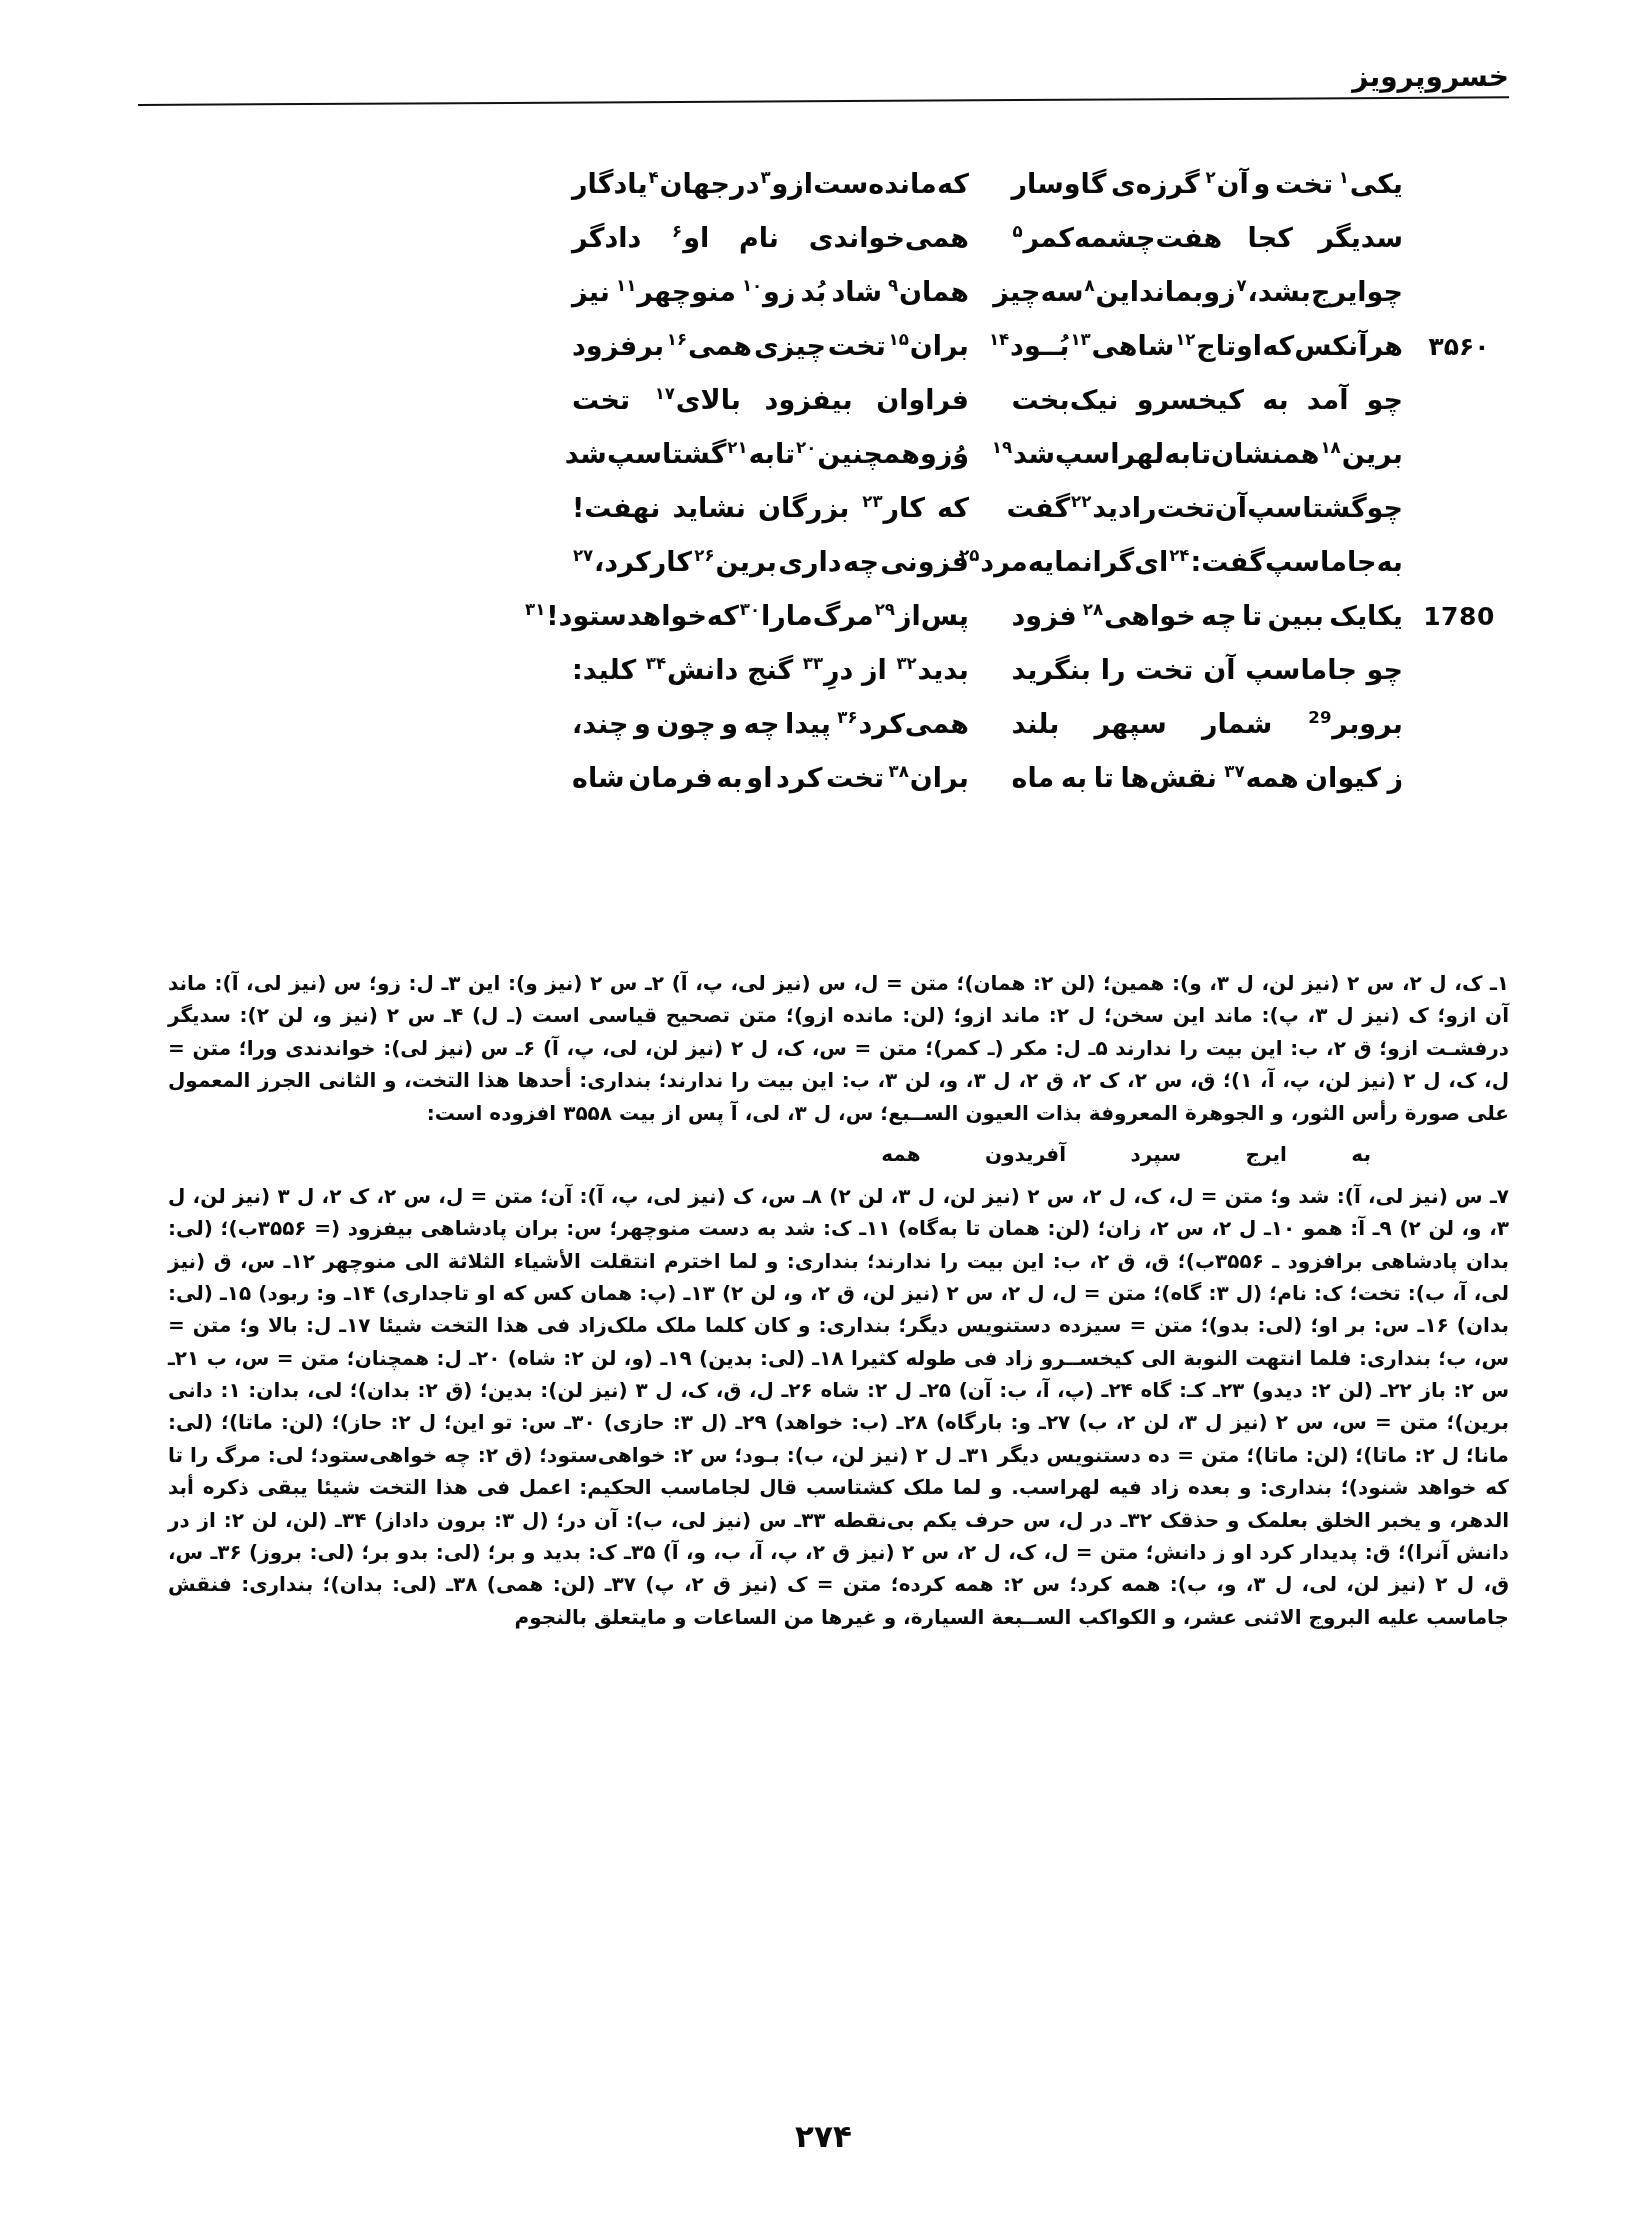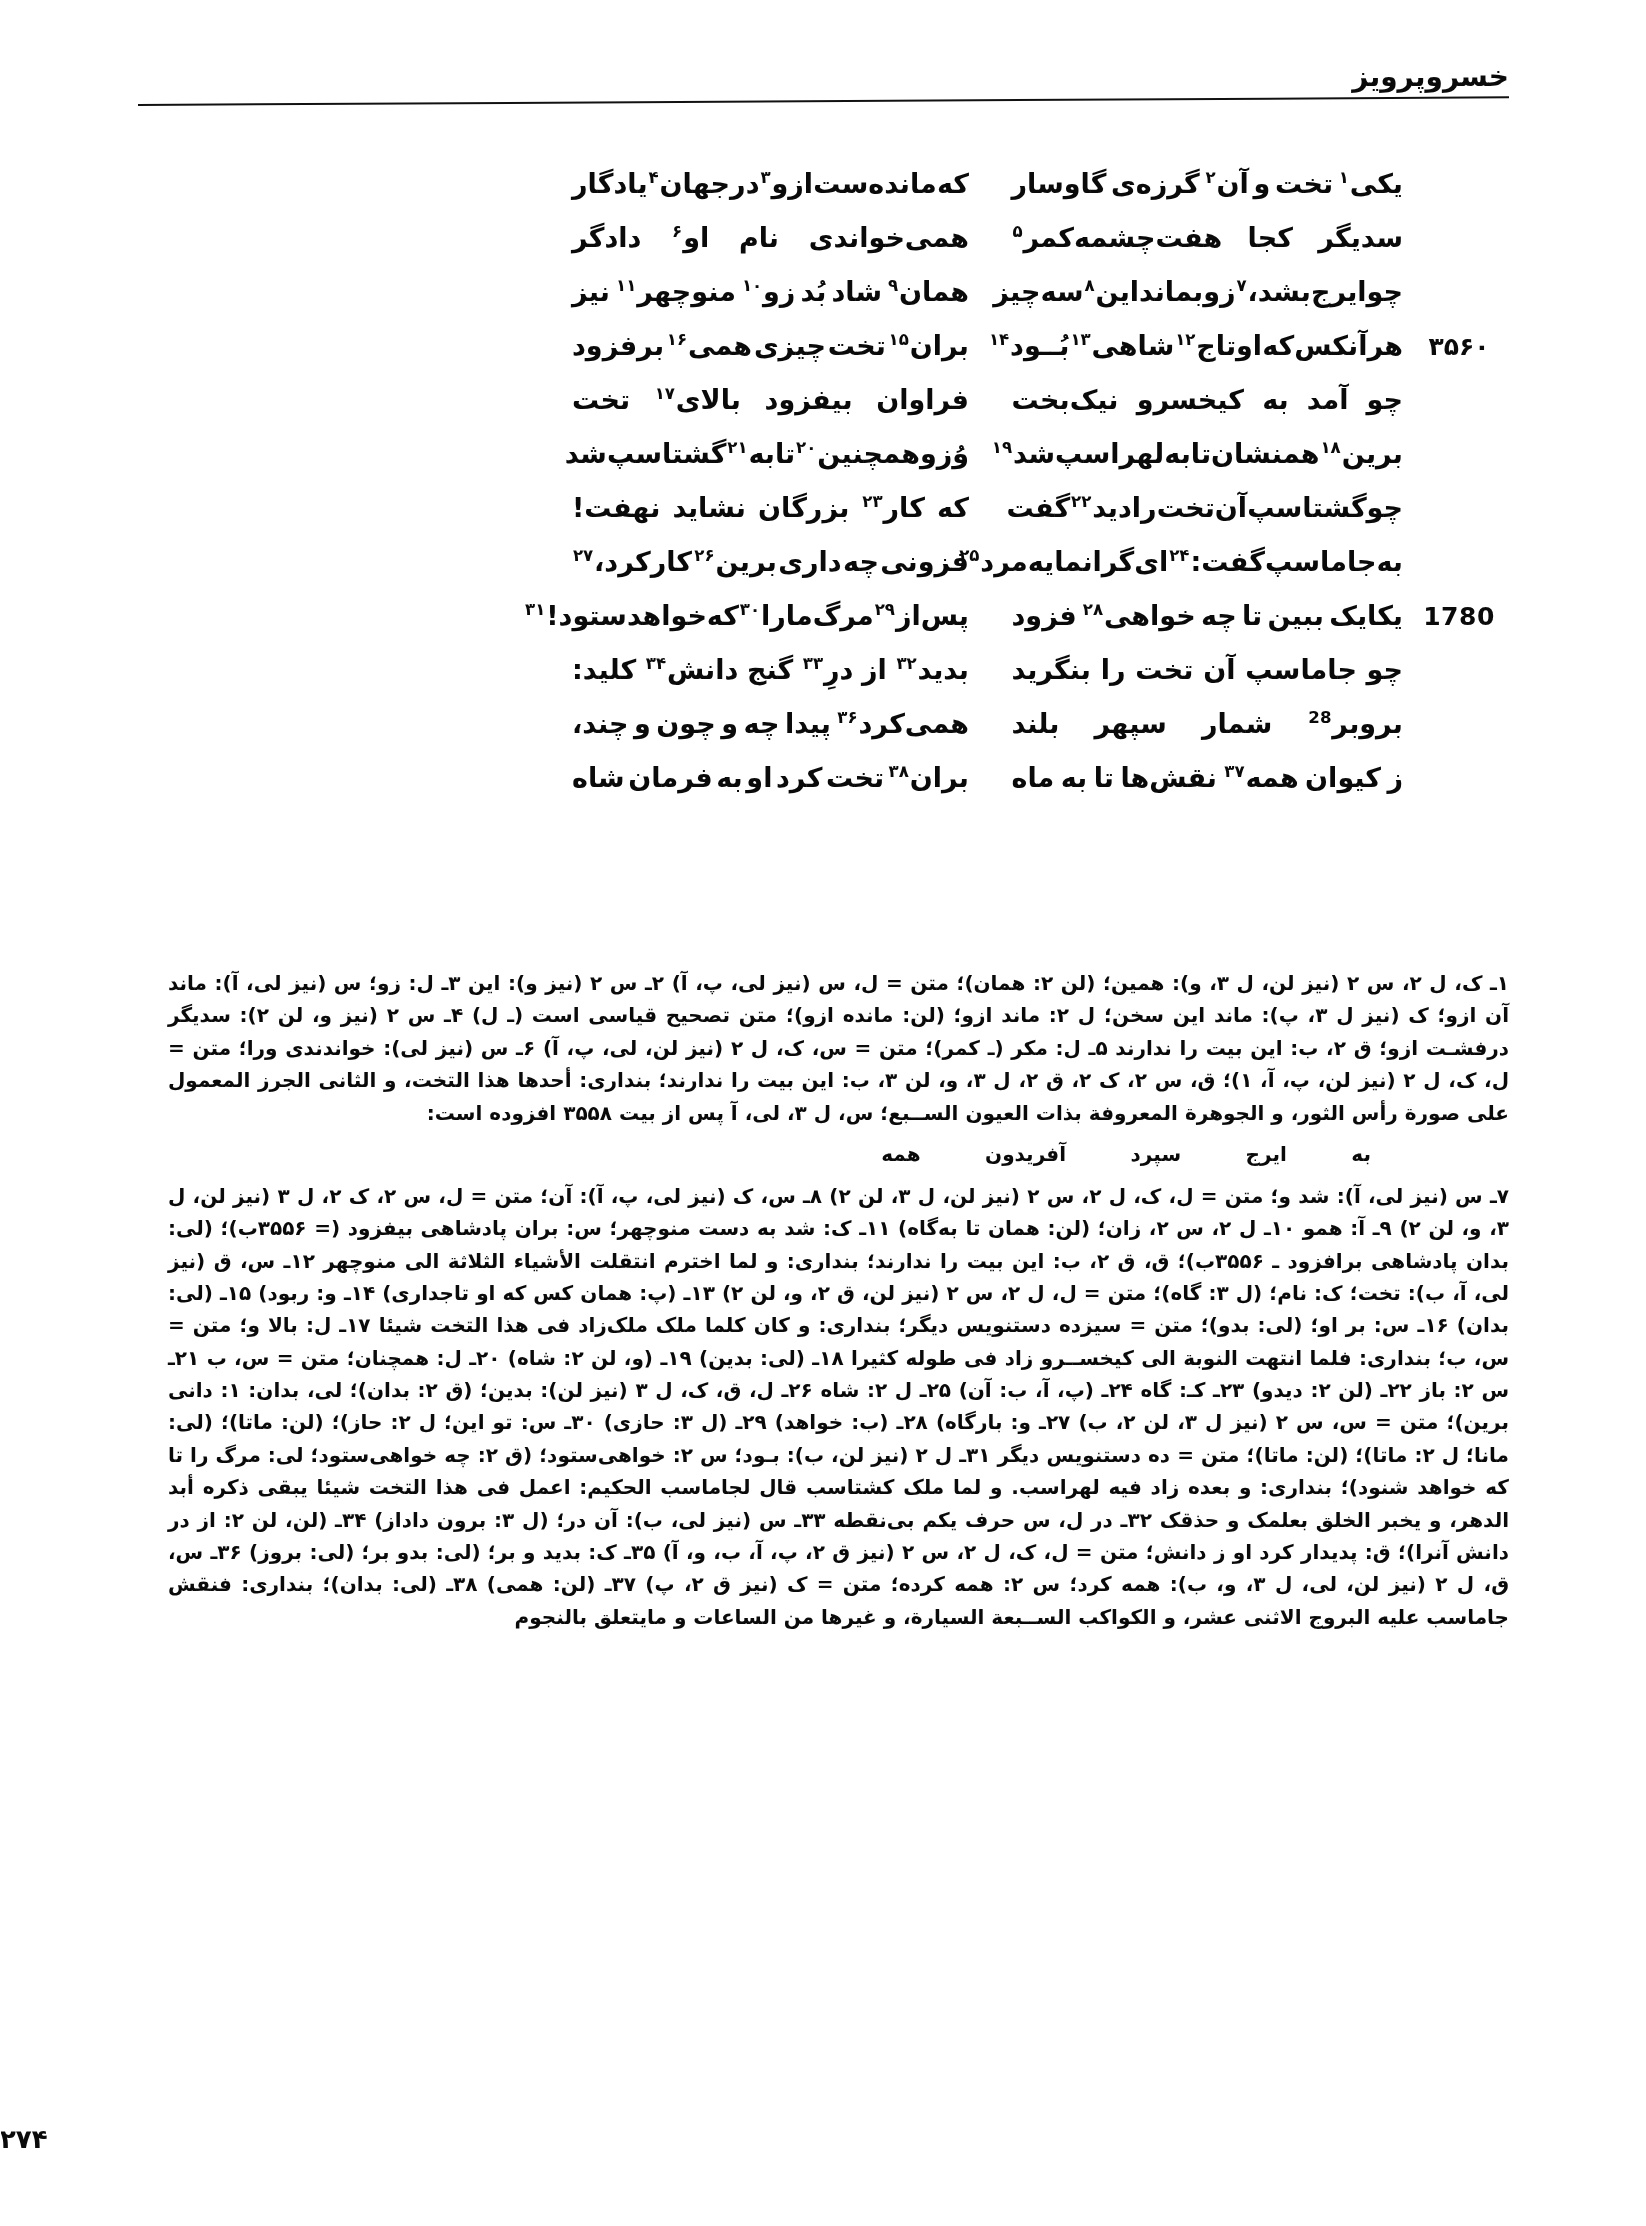--- a/index.html
+++ b/index.html
@@ -147,22 +147,22 @@
     text-align: justify;
   }
   .indent-block { margin-top: 1.8px; }
 
   
   .folio {
     position: absolute;
     bottom: 72px;
     left: 0;
     right: 0;
-    text-align: left;
-    font-size: 26px;
+    text-align: center;
+    font-size: 31px;
     font-weight: 700;
     letter-spacing: 0.9px;
   }
 </style>
 </head>
 <body>
 
 <div class="page">
 
   <div class="runhead-zone">
@@ -352,21 +352,21 @@
           <span>از</span>
           <span>درِ<sup class="fn">۳۳</sup></span>
           <span>گنج</span>
           <span>دانش<sup class="fn">۳۴</sup></span>
           <span>کلید:</span>
         </div>
       </div>
       <div class="beyt">
         <div class="num"></div>
         <div class="hemistich right stretch">
-          <span>بروبر<sup class="fn">28</sup></span>
+          <span>بروبر<sup class="fn">29</sup></span>
           <span>شمار</span>
           <span>سپهر</span>
           <span>بلند</span>
         </div>
         <div class="hemistich left stretch">
           <span>همی‌کرد<sup class="fn">۳۶</sup></span>
           <span>پیدا</span>
           <span>چه</span>
           <span>و</span>
           <span>چون</span>

